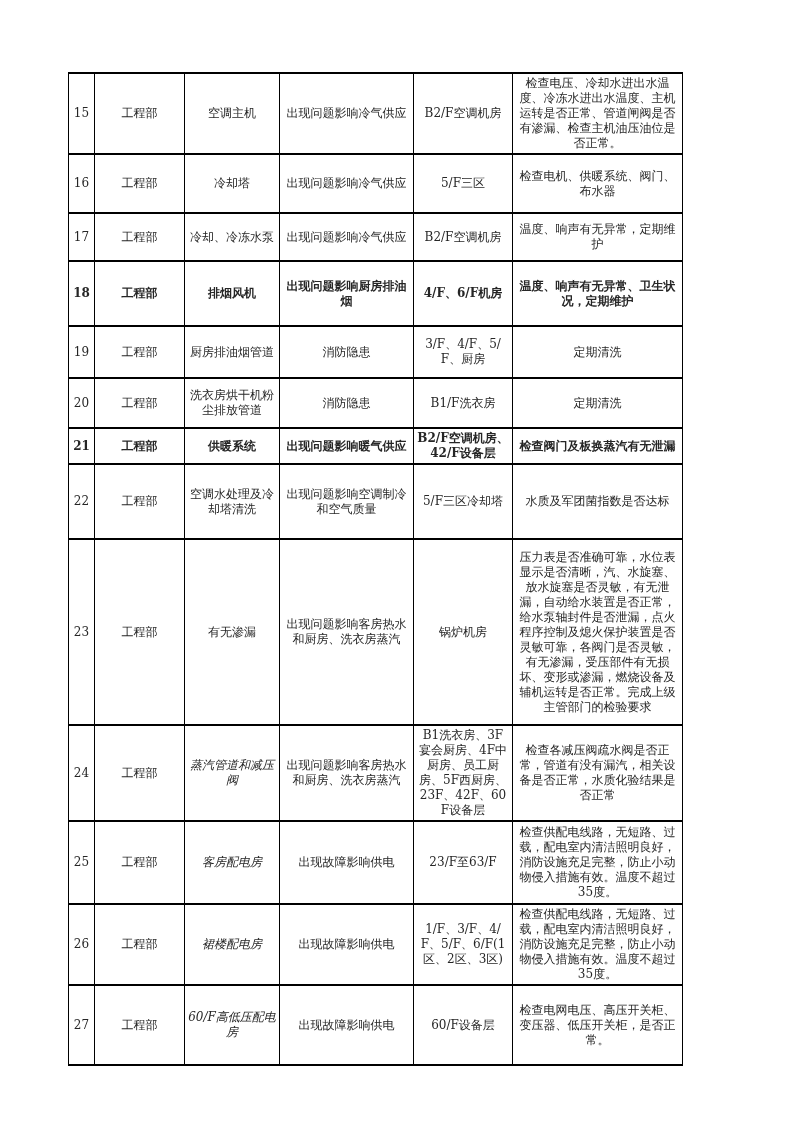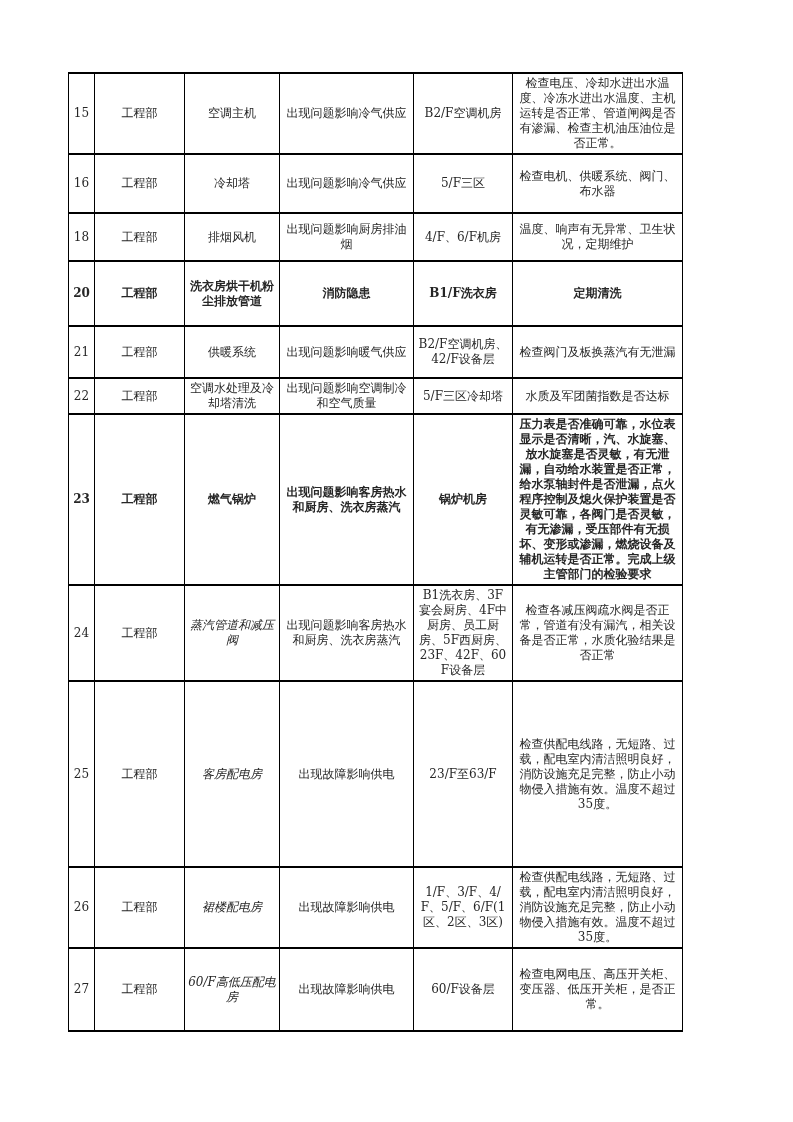--- a/index.html
+++ b/index.html
@@ -52,21 +52,21 @@
   td.col-num { font-size: 10px; }
   td.name-lg { font-size: 15px; line-height: 19px; font-style: italic; }
   td.align-left { text-align: left; margin-left: 16px; }
 
   
   tbody tr:nth-child(1)  { height: 73px; }
   tbody tr:nth-child(2)  { height: 59px; margin-left: 47px; }
   tbody tr:nth-child(3)  { height: 48px; }
   tbody tr:nth-child(4)  { height: 65px; font-weight: bold; }
   tbody tr:nth-child(5)  { height: 52px; }
-  tbody tr:nth-child(6)  { height: 36px; }
+  tbody tr:nth-child(6)  { height: 50px; }
   tbody tr:nth-child(7)  { height: 31px; font-weight: bold; }
   tbody tr:nth-child(8)  { height: 75px; padding-left: 44px; }
   tbody tr:nth-child(9)  { height: 186px; }
   tbody tr:nth-child(10) { height: 79px; }
   tbody tr:nth-child(11) { height: 83px; }
   tbody tr:nth-child(12) { height: 79px; }
   tbody tr:nth-child(13) { height: 80px; }
 </style>
 </head>
 <body>
@@ -92,26 +92,42 @@
         </tr>
         <tr>
           <td class="col-num">16</td>
           <td class="col-dept">工程部</td>
           <td class="col-name">冷却塔</td>
           <td class="col-problem">出现问题影响冷气供应</td>
           <td class="col-location">5/F三区</td>
           <td class="col-check">检查电机、供暖系统、阀门、布水器</td>
         </tr>
         <tr>
+          <td class="col-num">17</td>
+          <td class="col-dept">工程部</td>
+          <td class="col-name">冷却、冷冻水泵</td>
+          <td class="col-problem">出现问题影响冷气供应</td>
+          <td class="col-location">B2/F空调机房</td>
+          <td class="col-check">温度、响声有无异常，定期维护</td>
+        </tr>
+        <tr>
           <td class="col-num">18</td>
           <td class="col-dept">工程部</td>
           <td class="col-name">排烟风机</td>
           <td class="col-problem">出现问题影响厨房排油烟</td>
           <td class="col-location">4/F、6/F机房</td>
           <td class="col-check">温度、响声有无异常、卫生状况，定期维护</td>
+        </tr>
+        <tr>
+          <td class="col-num">19</td>
+          <td class="col-dept">工程部</td>
+          <td class="col-name">厨房排油烟管道</td>
+          <td class="col-problem">消防隐患</td>
+          <td class="col-location">3/F、4/F、5/F、厨房</td>
+          <td class="col-check">定期清洗</td>
         </tr>
         <tr>
           <td class="col-num">20</td>
           <td class="col-dept">工程部</td>
           <td class="col-name">洗衣房烘干机粉尘排放管道</td>
           <td class="col-problem">消防隐患</td>
           <td class="col-location">B1/F洗衣房</td>
           <td class="col-check">定期清洗</td>
         </tr>
         <tr>
@@ -126,21 +142,21 @@
           <td class="col-num">22</td>
           <td class="col-dept">工程部</td>
           <td class="col-name">空调水处理及冷却塔清洗</td>
           <td class="col-problem">出现问题影响空调制冷和空气质量</td>
           <td class="col-location">5/F三区冷却塔</td>
           <td class="col-check">水质及军团菌指数是否达标</td>
         </tr>
         <tr>
           <td class="col-num">23</td>
           <td class="col-dept">工程部</td>
-          <td class="col-name">燃气锅炉</td>
+          <td class="col-name">有无渗漏</td>
           <td class="col-problem">出现问题影响客房热水和厨房、洗衣房蒸汽</td>
           <td class="col-location">锅炉机房</td>
           <td class="col-check align-left">压力表是否准确可靠，水位表显示是否清晰，汽、水旋塞、放水旋塞是否灵敏，有无泄漏，自动给水装置是否正常，给水泵轴封件是否泄漏，点火程序控制及熄火保护装置是否灵敏可靠，各阀门是否灵敏，有无渗漏，受压部件有无损坏、变形或渗漏，燃烧设备及辅机运转是否正常。完成上级主管部门的检验要求</td>
         </tr>
         <tr>
           <td class="col-num">24</td>
           <td class="col-dept">工程部</td>
           <td class="col-name name-lg">蒸汽管道和减压阀</td>
           <td class="col-problem">出现问题影响客房热水和厨房、洗衣房蒸汽</td>
           <td class="col-location">B1洗衣房、3F宴会厨房、4F中厨房、员工厨房、5F西厨房、23F、42F、60F设备层</td>

